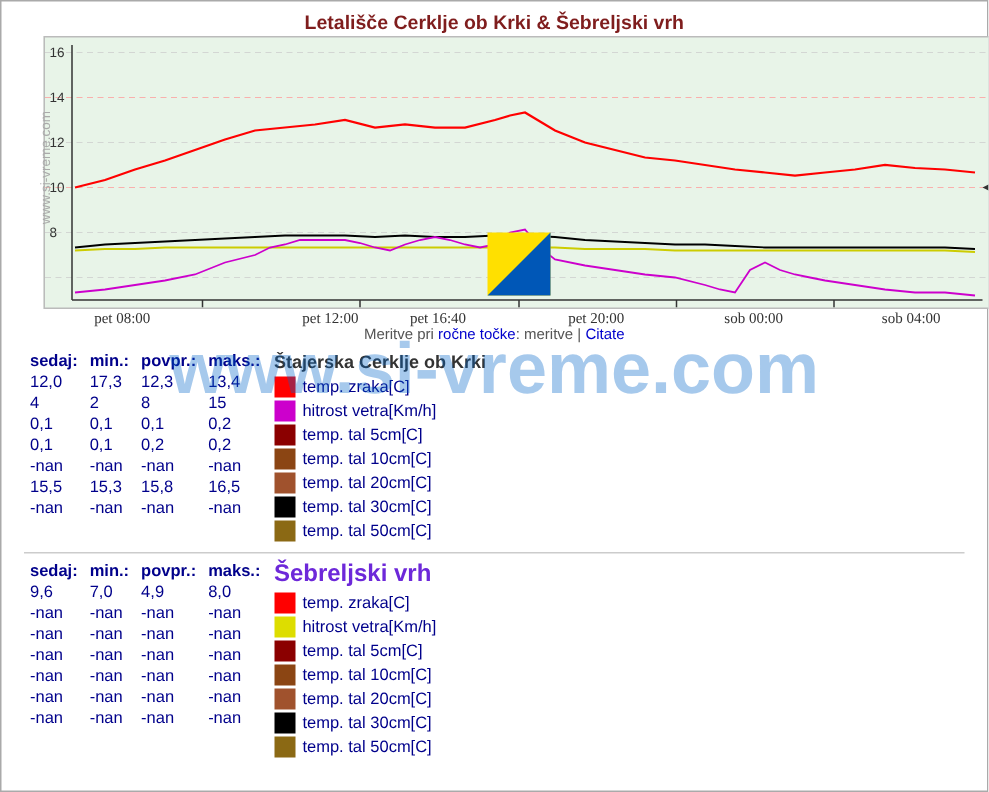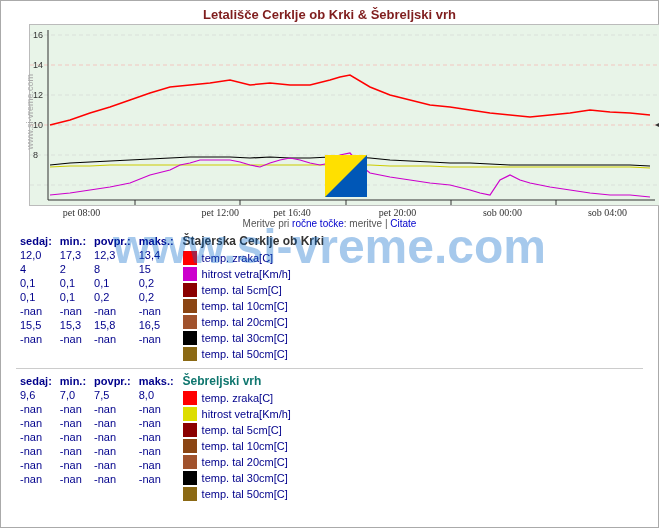--- a/index.html
+++ b/index.html
@@ -226,21 +226,21 @@
         <tbody>
             <tr>
           <th style="padding:1px 4px; font-weight:bold;">sedaj:</th>
           <th style="padding:1px 4px; font-weight:bold;">min.:</th>
           <th style="padding:1px 4px; font-weight:bold;">povpr.:</th>
           <th style="padding:1px 4px; font-weight:bold;">maks.:</th>
         </tr>
         <tr>
           <td style="padding:1px 4px;">9,6</td>
           <td style="padding:1px 4px;">7,0</td>
-          <td style="padding:1px 4px;">7,5</td>
+          <td style="padding:1px 4px;">4,9</td>
           <td style="padding:1px 4px;">8,0</td>
         </tr>
         <tr>
           <td style="padding:1px 4px;">-nan</td>
           <td style="padding:1px 4px;">-nan</td>
           <td style="padding:1px 4px;">-nan</td>
           <td style="padding:1px 4px;">-nan</td>
         </tr>
         <tr>
           <td style="padding:1px 4px;">-nan</td>
@@ -270,21 +270,21 @@
           <td style="padding:1px 4px;">-nan</td>
           <td style="padding:1px 4px;">-nan</td>
           <td style="padding:1px 4px;">-nan</td>
           <td style="padding:1px 4px;">-nan</td>
         </tr>
       </tbody>
         </table>
     </div>
 
     <div style="font-size:11px; color:#00008b; min-width:170px;">
-      <div style="font-size:12px; font-weight:bold; color:#0f766e; margin-bottom:3px;">Šebreljski vrh</div>
+      <div style="font-size:16px; font-weight:bold; color:#6d28d9; margin-bottom:3px;">Šebreljski vrh</div>
       <div class="legend-item">
         <span class="legend-color" style="background:#ff0000;"></span>
         <span>temp. zraka[C]</span>
       </div>
       <div class="legend-item">
         <span class="legend-color" style="background:#dddd00;"></span>
         <span>hitrost vetra[Km/h]</span>
       </div>
       <div class="legend-item">
         <span class="legend-color" style="background:#8b0000;"></span>

